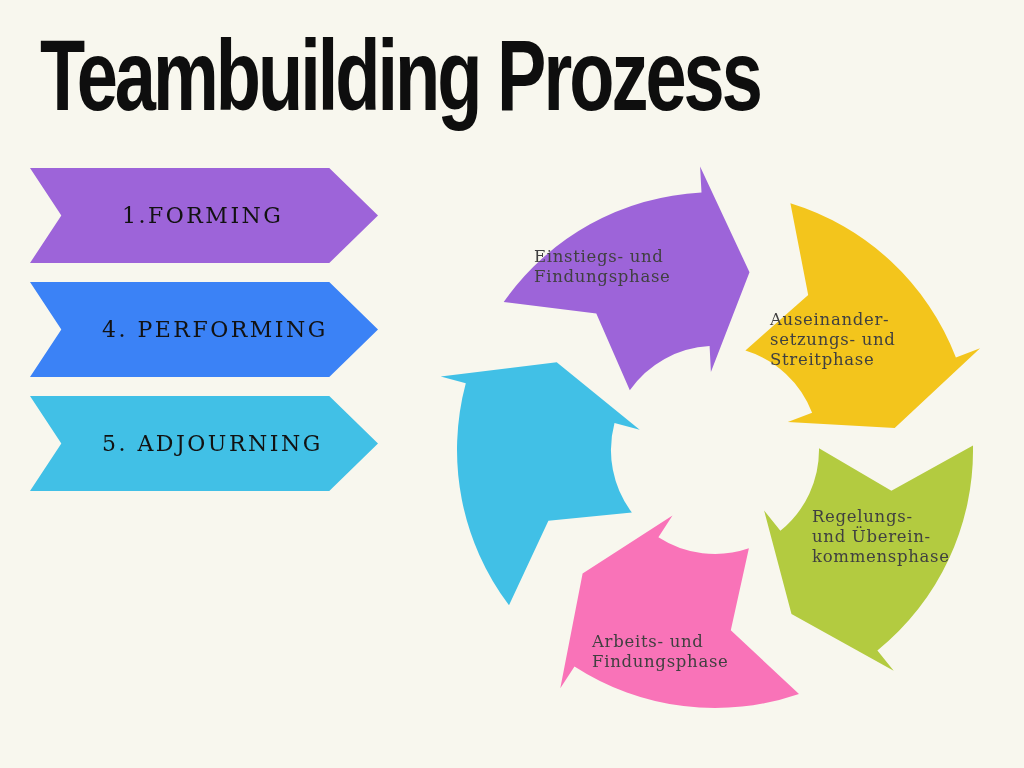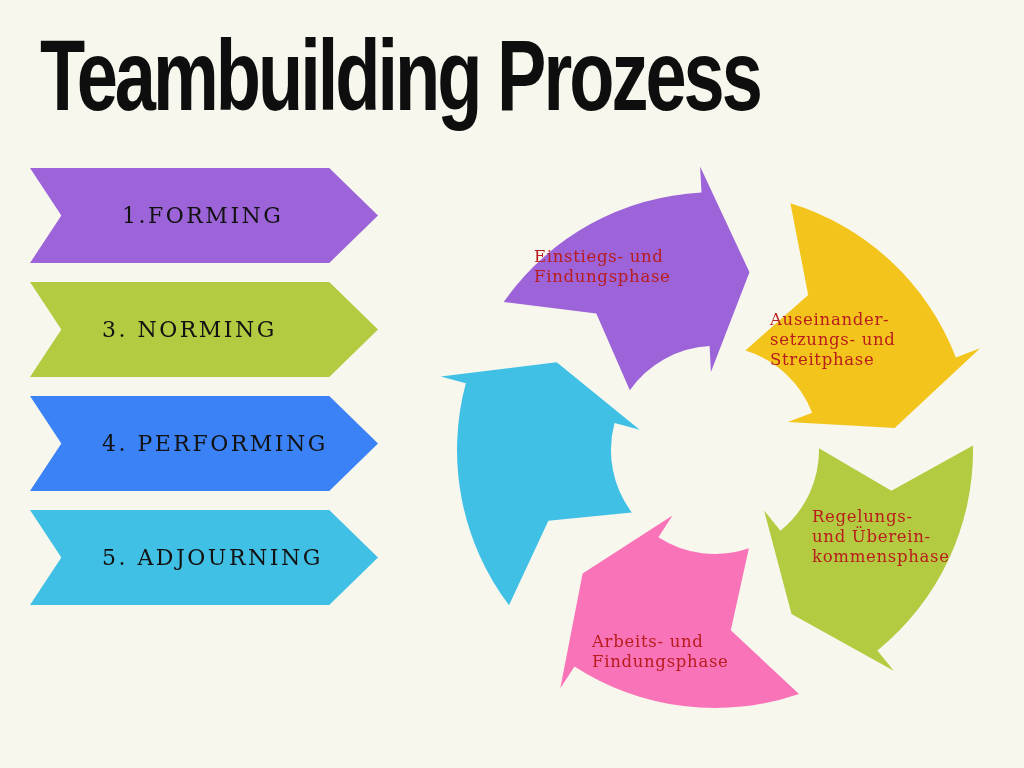--- a/index.html
+++ b/index.html
@@ -49,42 +49,39 @@
     position:absolute;
     left:420px;top:155px;
     width:590px;height:595px;
   }
   .cycle svg{position:absolute;left:0;top:0;}
   .cycle-label{
     position:absolute;
     font-size:16.5px;
     line-height:1.22;
     letter-spacing:0.7px;
-    color:#b91c1c;
+    color:#404040;
     white-space:pre-line;
   }
   .cl-einstiegs{left:114px;top:92px;}
   .cl-auseinander{left:350px;top:115px;margin-top:40px;}
   .cl-regelungs{left:392px;top:352px;}
   .cl-arbeits{left:172px;top:477px;}
   .cl-aufloesungs{left:14px;top:292px;}
 </style>
 </head>
 <body>
 
 <div class="page" style="background: rgb(248, 247, 238); padding-left: 28px;">
 
   <h1 class="title" style="color: rgb(14, 14, 14);">Teambuilding Prozess</h1>
 
   <div class="stages">
     <div class="stage" style="background: rgb(157, 100, 217);">
       <span class="stage-label">1.FORMING</span>
-    </div>
-    <div class="stage" style="background: rgb(179, 203, 64);">
-      <span class="stage-label">3. NORMING</span>
     </div>
     <div class="stage" style="background: #3b82f6;">
       <span class="stage-label">4. PERFORMING</span>
     </div>
     <div class="stage" style="background: rgb(65, 192, 230);">
       <span class="stage-label">5. ADJOURNING</span>
     </div>
   </div>
 
   <div class="cycle">

